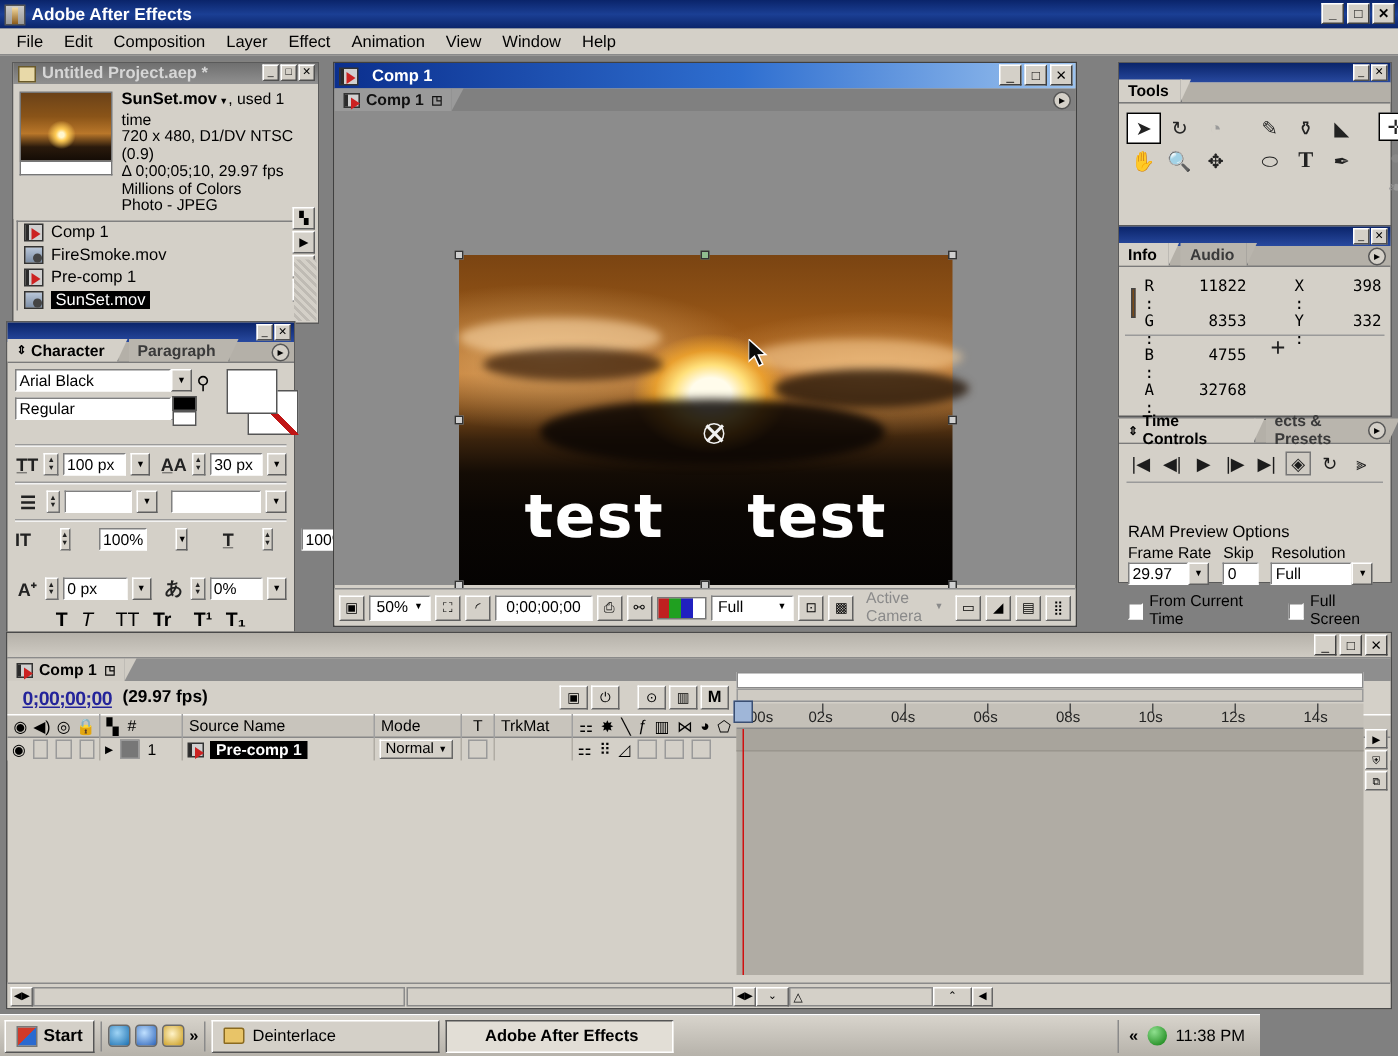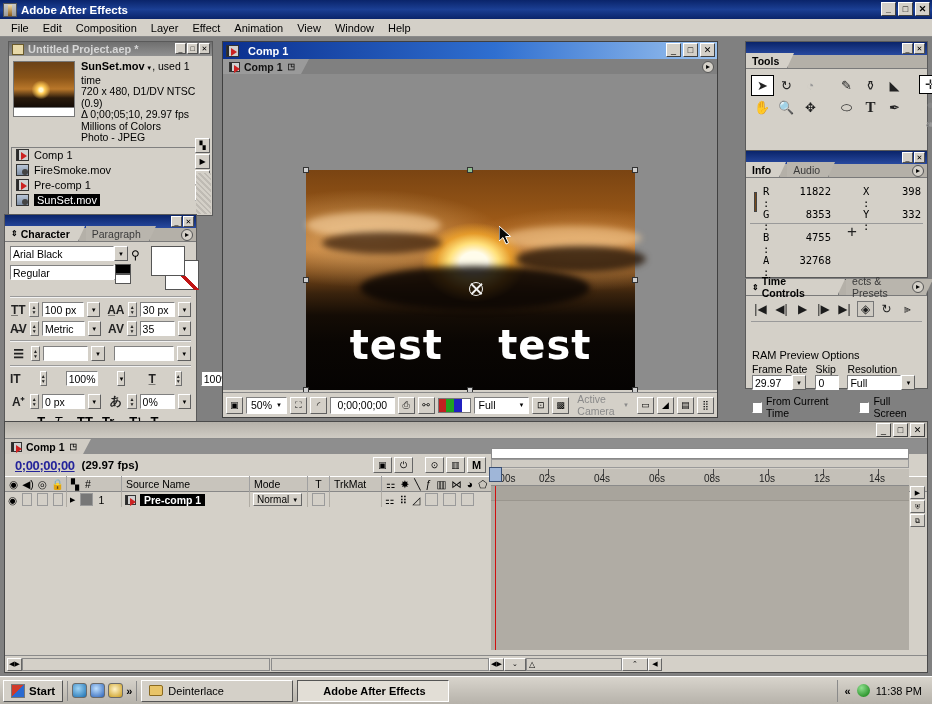--- a/index.html
+++ b/index.html
@@ -58,21 +58,21 @@
     font-size:7px;line-height:9px;text-align:center;color:#000;
   }
 
   .tabrow { height: 14px; background:#b4b0a8; display:flex; align-items:flex-end; position:relative;
             border-bottom:1px solid #7a7a7a; }
   .tab {
     height: 15px; padding: 0 8px 0 6px; font-size: 10.5px; font-weight: bold;
     background: #d4d0c8; display: flex; align-items: center;
     border-right: 1px solid #7a7a7a; position: relative;
   }
-  .tab.inactive { background: #b9b5ad; font-weight: normal; color:#3a3a3a;}
+  .tab.inactive { background: #b9b5ad; font-weight: bold; color:#3a3a3a;}
   .tab::after{
     content:''; position:absolute; right:-7px; top:0; width:0;height:0;
     border-left:7px solid #d4d0c8; border-bottom:15px solid transparent;
   }
   .tab.inactive::after{ border-left-color:#b9b5ad; }
   .tab-arrows{ font-size:8px; margin-right:3px; }
   .panel-menu-btn{
     position:absolute; right:3px; top:1px; width:12px;height:12px;border-radius:50%;
     border:1px solid #555; background:#d4d0c8; font-size:8px; text-align:center; line-height:10px;
   }
@@ -277,21 +277,21 @@
   .cti-head{ position:absolute; top:-19px; left:-6px; width:13px;height:15px;
              background:#9fb6d8; border:1px solid #3a4f73; }
   .tl-bottom{ position:absolute; left:0; right:0; bottom:0; height:17px;
               background:#d4d0c8; border-top:1px solid #8a8a8a; display:flex; align-items:center;}
   .hscroll{ height:13px; background:#d4d0c8; border:1px solid #8a8a8a; }
   .scroll-ends{ width:15px;height:13px; background:#d4d0c8; border:1px solid #fff;
                 border-right-color:#666;border-bottom-color:#666;
                 display:flex;align-items:center;justify-content:center;font-size:7px;}
 
   
-  .taskbar{ position:absolute; left:0; bottom:0; width:932px; height:28px;
+  .taskbar{ position:absolute; left:0; bottom:0; width:840px; height:28px;
             background:linear-gradient(180deg,#d8d4cc,#b6b2aa); border-top:1px solid #fff;
             display:flex; align-items:center; padding:0 3px; gap:4px;}
   .start-btn{ display:flex;align-items:center;gap:4px; height:22px; padding:0 7px;
               background:#d4d0c8; border:1px solid #fff; border-right-color:#555;
               border-bottom-color:#555; font-weight:bold; font-size:11.5px;}
   .start-ico{ width:14px;height:14px;
      background:linear-gradient(135deg,#d03a2a 0 50%,#2a6ad0 50% 100%);
      border:1px solid #777; }
   .qlbar{ display:flex; align-items:center; gap:3px; padding:0 4px;
           border-left:1px solid #8a8a8a; border-right:1px solid #8a8a8a; height:20px;}
@@ -439,45 +439,35 @@
         <span class="lbl-ico">T̲T</span>
         <span class="spin">▲<br>▼</span>
         <div class="ae-field" style="width:46px">100 px</div>
         <div class="ae-drop">▼</div>
         <span class="lbl-ico" style="margin-left:4px">A̲A</span>
         <span class="spin">▲<br>▼</span>
         <div class="ae-field" style="width:38px">30 px</div>
         <div class="ae-drop">▼</div>
       </div>
 
-      <div style="display:flex;gap:3px;align-items:center;margin-bottom:4px">
-        <span class="lbl-ico">A̶V</span>
-        <span class="spin">▲<br>▼</span>
-        <div class="ae-field" style="width:46px">Metric</div>
-        <div class="ae-drop">▼</div>
-        <span class="lbl-ico" style="margin-left:4px">AV</span>
-        <span class="spin">▲<br>▼</span>
-        <div class="ae-field" style="width:38px">35</div>
-        <div class="ae-drop">▼</div>
-      </div>
 
       <div class="sep-line"></div>
 
       <div style="display:flex;gap:3px;align-items:center;margin-bottom:4px">
         <span class="lbl-ico">☰</span>
         <span class="spin">▲<br>▼</span>
         <div class="ae-field" style="width:46px"></div>
         <div class="ae-drop">▼</div>
         <div class="ae-field" style="width:62px;margin-left:6px"></div>
         <div class="ae-drop">▼</div>
       </div>
 
       <div class="sep-line"></div>
 
-      <div style="display:flex;gap:19px;align-items:center;margin-bottom:7px">
+      <div style="display:flex;gap:19px;align-items:center;margin-bottom:17px">
         <span class="lbl-ico">IT</span>
         <span class="spin">▲<br>▼</span>
         <div class="ae-field" style="width:46px">100%</div>
         <div class="ae-drop">▼</div>
         <span class="lbl-ico" style="margin-left:4px">T̲</span>
         <span class="spin">▲<br>▼</span>
         <div class="ae-field" style="width:38px">100%</div>
         <div class="ae-drop">▼</div>
       </div>
 
@@ -488,21 +478,21 @@
         <div class="ae-drop">▼</div>
         <span class="lbl-ico" style="margin-left:4px">あ</span>
         <span class="spin">▲<br>▼</span>
         <div class="ae-field" style="width:38px">0%</div>
         <div class="ae-drop">▼</div>
       </div>
 
       <div class="style-row">
         <span style="font-weight:bold">T</span>
         <span style="font-style:italic">T</span>
-        <span style="font-weight:bold;margin-left:6px">TT</span>
+        <span style="font-weight:normal;margin-left:6px">TT</span>
         <span style="font-weight:bold">Tr</span>
         <span style="font-weight:bold;margin-left:6px">T¹</span>
         <span style="font-weight:bold">T₁</span>
       </div>
     </div>
   </div>
 
   <div id="comp-window">
     <div class="comp-titlebar">
       <span class="pl-ico ico-comp"></span>

